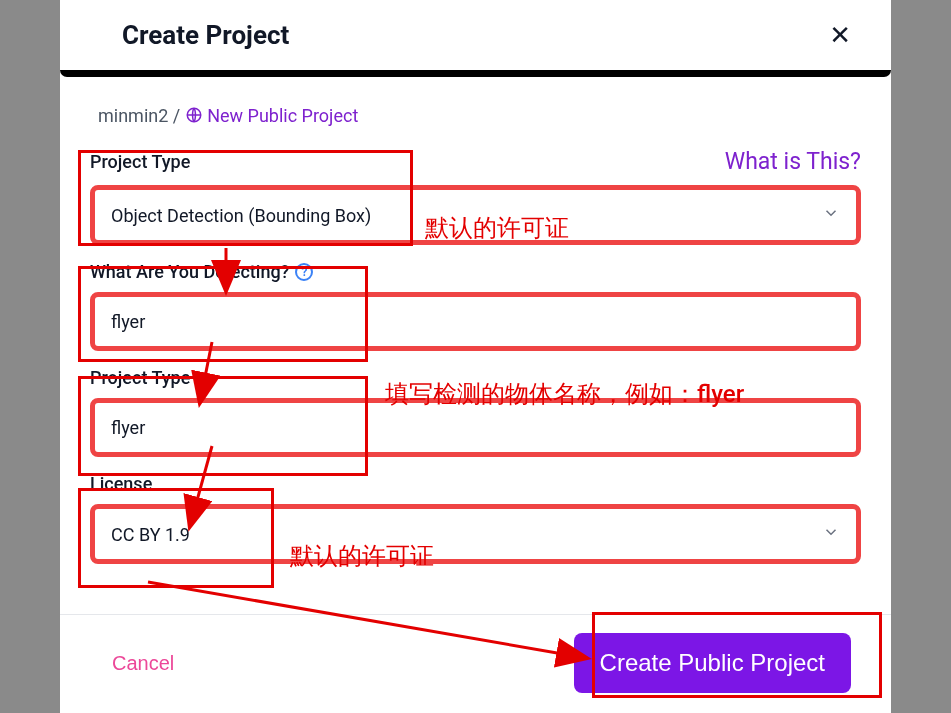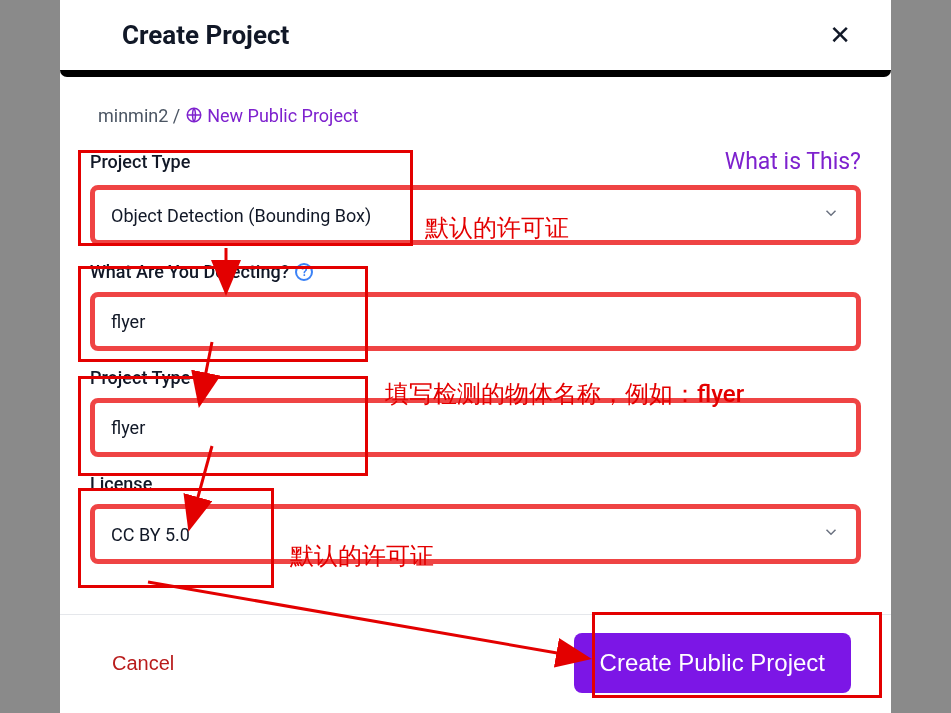--- a/index.html
+++ b/index.html
@@ -119,21 +119,21 @@
       padding: 18px 40px 20px 40px;
       border-top: 1px solid #e5e7eb;
       position: absolute;
       bottom: 0;
       left: 0;
       right: 0;
       background: #fff;
     }
     .cancel-btn {
       font-size: 20px;
-      color: #b91c1c;
+      color: #ec4899;
       background: none;
       border: none;
       cursor: pointer;
       padding: 10px 12px;
     }
     .create-btn {
       background: #7c16e6;
       color: #fff;
       border: none;
       border-radius: 8px;
@@ -212,21 +212,21 @@
       <div class="input-box">
         <input type="text" value="flyer" style="">
       </div>
     </div>
 
     <div class="field-row">
       <div class="label-row">
         <div class="field-label">License</div>
       </div>
       <div class="select-box">
-        <span>CC BY 5.0</span>
+        <span>CC BY 1.9</span>
         <span class="chevron"><svg width="18" height="18" viewBox="0 0 24 24" fill="none" stroke="#6b7280" stroke-width="2">
               <path d="M6 9l6 6 6-6"></path>
             </svg></span>
       </div>
     </div>
   </div>
 
   <div class="modal-footer">
     <button class="cancel-btn">Cancel</button>
     <button class="create-btn">Create Public Project</button>

